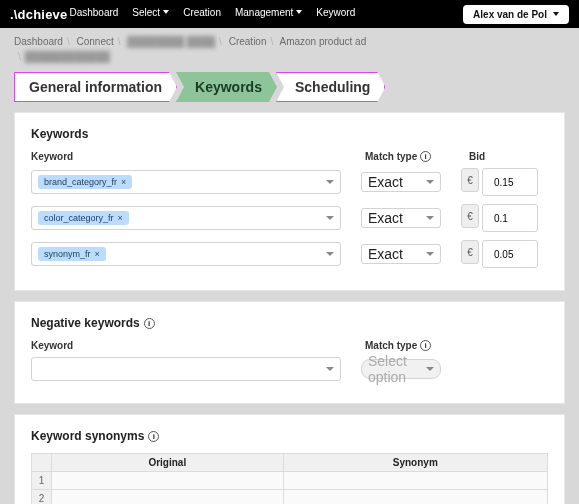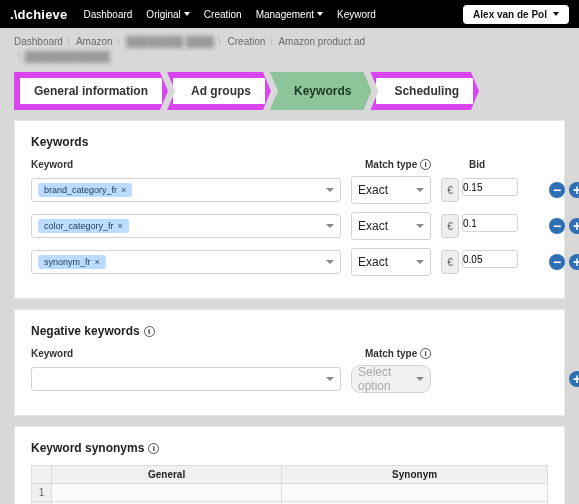--- a/index.html
+++ b/index.html
@@ -1,54 +1,54 @@
 <!DOCTYPE html>
 <html><head>
 <meta charset="utf-8">
 <style>
   * { box-sizing: border-box; margin: 0; padding: 0; }
   body { font-family: -apple-system, BlinkMacSystemFont, Arial, sans-serif; font-size: 11px; background: #d8d8d8; color: #222; width: 579px; }
   
   .topbar { background: #000; color: #fff; height: 28px; display: flex; align-items: center; padding: 0 10px; justify-content: space-between; }
-  .topbar-left { display: flex; align-items: center; gap: 16px; }
+  .topbar-left { display: flex; align-items: flex-start; gap: 2px; }
   .logo { font-weight: 700; font-size: 13px; letter-spacing: 0.2px; }
   .topnav { display: flex; gap: 14px; font-size: 10px; }
   .topnav-item { display: flex; align-items: center; gap: 3px; cursor: pointer; }
   .caret-down { width:0; height:0; border-left:3px solid transparent; border-right:3px solid transparent; border-top:4px solid #fff; }
   .user-btn { background:#fff; color:#111; border-radius:4px; padding:4px 10px; font-size:10px; font-weight:700; display:flex; align-items:center; gap:6px; cursor:pointer; }
   .user-btn .caret-down { border-top-color:#111; }
   
   .breadcrumbs { padding: 6px 14px 2px; font-size:10px; color:#6a6a6a; line-height:1.5; }
   .breadcrumbs .sl { margin: 0 4px; color:#b5b5b5; }
   .blur { filter: blur(2px); color:#999; }
   
   .tabs-wrap { padding: 6px 14px 0; }
   .tabs { display:flex; }
-  .tab { position:relative; background:#fff; padding:6px 14px 6px 18px; font-size:12px; font-weight:600; color:#333; border:6px solid #d946ef; margin-right:-1px; cursor:pointer; clip-path: polygon(0 0, calc(100% - 8px) 0, 100% 50%, calc(100% - 8px) 100%, 0 100%, 8px 50%); }
+  .tab { position:relative; background:#fff; padding:6px 14px 6px 18px; font-size:14px; font-weight:600; color:#333; border:1px solid #d946ef; margin-right:-1px; cursor:pointer; clip-path: polygon(0 0, calc(100% - 8px) 0, 100% 50%, calc(100% - 8px) 100%, 0 100%, 8px 50%); }
   .tab:first-child { clip-path: polygon(0 0, calc(100% - 8px) 0, 100% 50%, calc(100% - 8px) 100%, 0 100%); padding-left:14px; }
   .tab.active { background:#8ec49a; border-color:#8ec49a; color:#1b3b22; }
   
   .panel { background:#fff; margin:10px 14px; padding:14px 16px; border:1px solid #e6e6e6; }
   .panel h3 { font-size:12px; font-weight:700; margin-bottom:10px; display:flex; align-items:center; gap:4px; }
   
   .kw-headers { display:grid; grid-template-columns: 310px 80px 80px 54px; gap:24px; font-size:10px; color:#333; font-weight:600; margin-bottom:6px; align-items:center;}
   .hdr { display:flex; align-items:center; gap:3px;}
   
-  .kw-row { display:grid; grid-template-columns: 310px 80px 80px 54px; gap:10px; margin-bottom:8px; align-items:center; }
+  .kw-row { display:grid; grid-template-columns: 310px 80px 80px 54px; gap:20px; margin-bottom:8px; align-items:center; }
   .kw-box { border:1px solid #d3d3d3; border-radius:3px; height:24px; display:flex; align-items:center; padding:0 6px; justify-content:space-between; }
   .token { background:#bcdcff; border-radius:3px; padding:2px 6px; font-size:9px; color:#1a3a5a; display:flex; align-items:center; gap:4px; }
   .token-x { cursor:pointer; font-size:9px; color:#355; }
   .dd-caret { width:0; height:0; border-left:4px solid transparent; border-right:4px solid transparent; border-top:4px solid #888; }
   
-  .match-box { border:1px solid #d3d3d3; border-radius:3px; height:28px; display:flex; align-items:center; padding:0 6px; justify-content:space-between; font-size:12px; background:#fff; cursor:pointer;}
+  .match-box { border:1px solid #d3d3d3; border-radius:3px; height:20px; display:flex; align-items:center; padding:0 6px; justify-content:space-between; font-size:14px; background:#fff; cursor:pointer;}
   .match-box.disabled { background:#f1f1f1; color:#aaa;border-radius:9px; }
   
   .bid-wrap { display:flex; gap:3px; }
   .bid-cur { background:#eee; border:1px solid #d3d3d3; border-radius:3px; width:18px; height:24px; display:flex; align-items:center; justify-content:center; font-size:10px; color:#555; }
-  .bid-in { border:1px solid #d3d3d3; border-radius:3px; height:18px; width:56px; padding:0 0; font-size:10px; }
+  .bid-in { border:1px solid #d3d3d3; border-radius:3px; height:28px; width:56px; padding:0 11px; font-size:10px; }
   
   .actions { display:flex; gap:4px; justify-content:flex-end; }
   .circ { width:16px; height:16px; border-radius:50%; color:#fff; display:flex; align-items:center; justify-content:center; font-size:14px; font-weight:700; cursor:pointer; line-height:1; }
   .circ.minus { background:#2f6fb3; }
   .circ.plus { background:#2f6fb3; }
   
   .info-icon { display:inline-flex; width:11px; height:11px; border:1px solid #555; border-radius:50%; align-items:center; justify-content:center; font-size:8px; font-weight:700; }
   
   .syn-table { width:100%; border-collapse:collapse; font-size:10px; }
   .syn-table th, .syn-table td { border:1px solid #dcdcdc; padding:3px 6px; background:#fafafa; height:16px;}
@@ -59,21 +59,21 @@
 <body>
 
 <div class="topbar">
   <div class="topbar-left">
     <span class="logo">.\dchieve</span>
     <div class="topnav">
       <span class="topnav-item">
           <span>Dashboard</span>
         </span>
       <span class="topnav-item">
-          <span>Original</span>
+          <span>Select</span>
           <span class="caret-down"></span>
         </span>
       <span class="topnav-item">
           <span>Creation</span>
         </span>
       <span class="topnav-item">
           <span>Management</span>
           <span class="caret-down"></span>
         </span>
       <span class="topnav-item">
@@ -82,31 +82,30 @@
     </div>
   </div>
   <div class="user-btn">
     <span>Alex van de Pol</span>
     <span class="caret-down"></span>
   </div>
 </div>
 
 <div class="breadcrumbs">
   <span>Dashboard</span><span class="sl">\</span>
-  <span>Amazon</span><span class="sl">\</span>
+  <span>Connect</span><span class="sl">\</span>
   <span class="blur">████████ ████</span><span class="sl">\</span>
   <span>Creation</span><span class="sl">\</span>
   <span>Amazon product ad</span>
   <br><span class="sl">\</span><span class="blur">████████████</span>
 </div>
 
 <div class="tabs-wrap">
   <div class="tabs">
     <div class="tab">General information</div>
-    <div class="tab">Ad groups</div>
     <div class="tab active">Keywords</div>
     <div class="tab">Scheduling</div>
   </div>
 </div>
 
 <div class="panel">
   <h3>Keywords</h3>
   <div class="kw-headers">
     <div class="hdr">Keyword</div>
     <div class="hdr">
@@ -216,21 +215,21 @@
 
 <div class="panel">
   <h3>
       <span>Keyword synonyms</span> 
       <span class="info-icon">i</span>
     </h3>
   <table class="syn-table">
     <tbody>
         <tr>
       <th class="num"></th>
-      <th>General</th>
+      <th>Original</th>
       <th>Synonym</th>
     </tr>
     <tr>
           <td class="num">1</td>
           <td></td>
           <td></td>
         </tr>
     <tr>
           <td class="num">2</td>
           <td></td>

